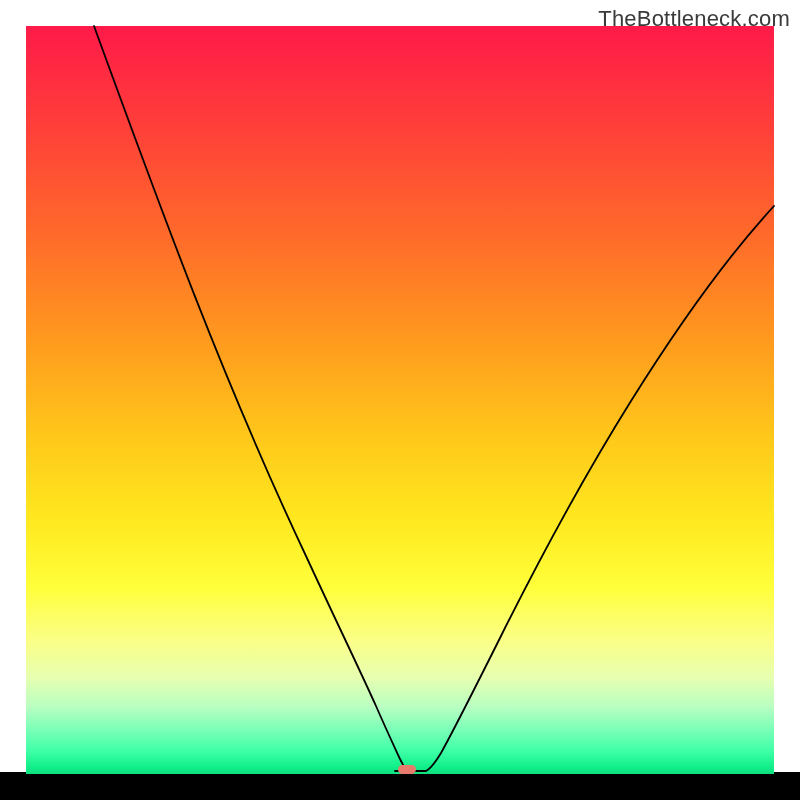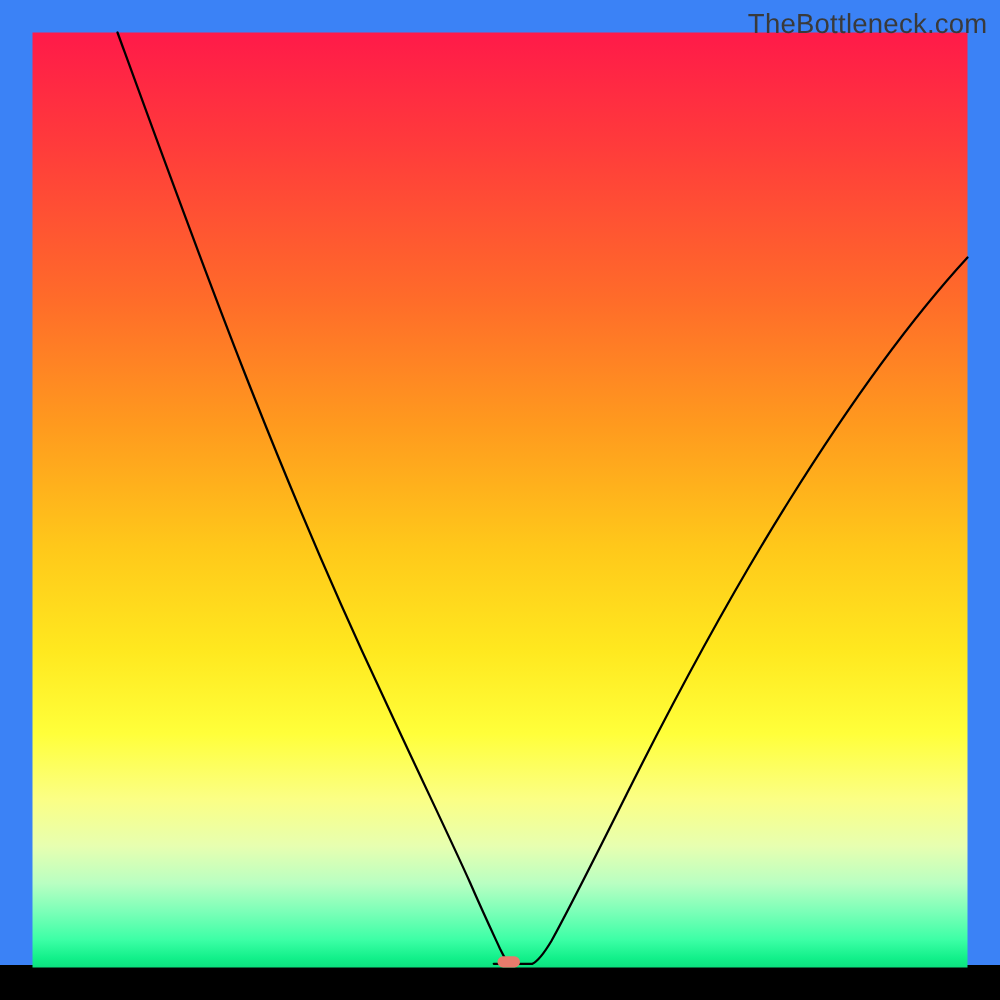--- a/index.html
+++ b/index.html
@@ -8,21 +8,21 @@
     width: 800px;
     height: 800px;
     overflow: hidden;
     background: #000;
     font-family: Arial, Helvetica, sans-serif;
   }
   .stage {
     position: relative;
     width: 800px;
     height: 772px;
-    background: #3b82f6;
+    background: #ffffff;
   }
   .plot {
     position: absolute;
     left: 26px;
     top: 26px;
     width: 748px;
     height: 748px;
     background: linear-gradient(
       to bottom,
       #ff1a49 0%,

